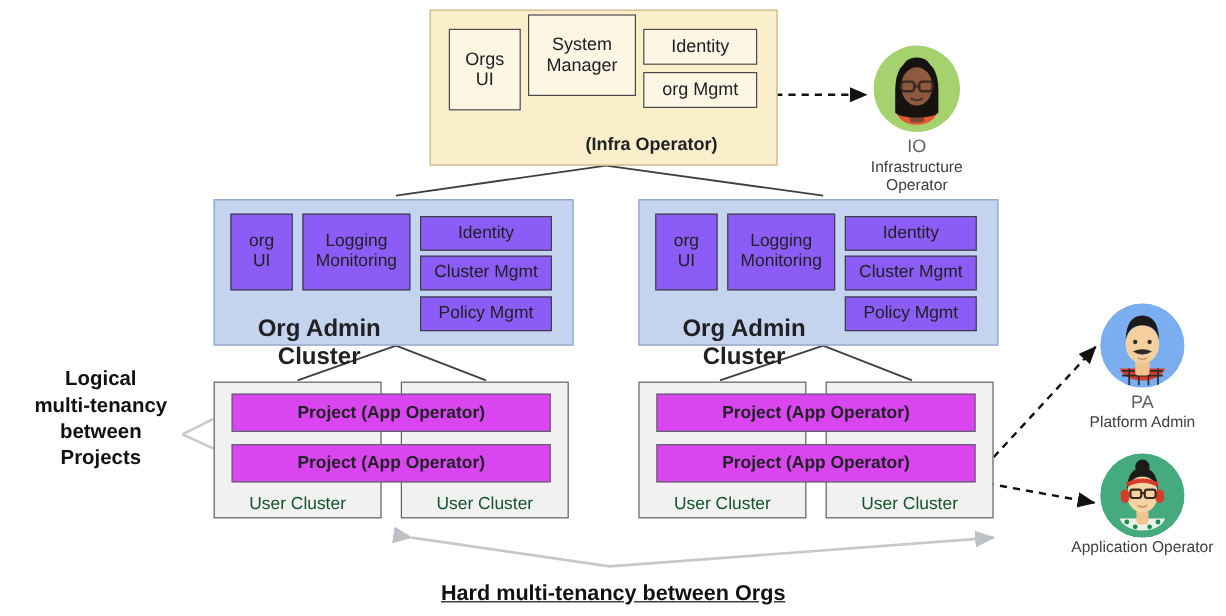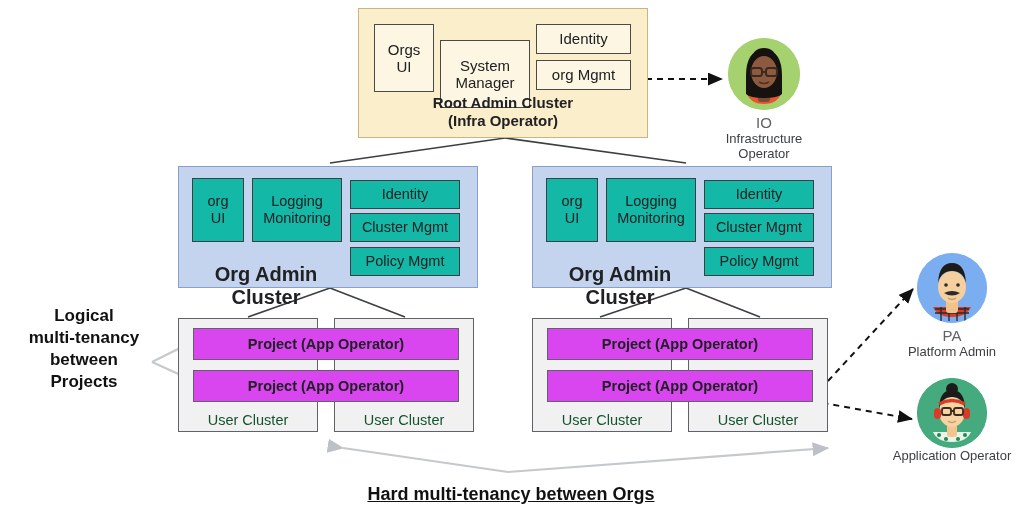--- a/index.html
+++ b/index.html
@@ -11,21 +11,21 @@
   .box{position:absolute;box-sizing:border-box;display:flex;
        align-items:center;justify-content:center;text-align:center;}
 
   .root-cluster{background:#fbeecb;border:1.5px solid #c9b483;}
   .root-inner{background:#fdf6e3;border:1.5px solid #4a4a4a;
               font-size:15px;line-height:1.15;color:#202124;}
   .root-title{position:absolute;left:0;right:0;text-align:center;
               font-weight:bold;font-size:15px;line-height:1.25;color:#202124;}
 
   .org-cluster{background:#c5d4ee;border:1.5px solid #8aa0c8;}
-  .org-inner{background:#14b8a6;border:1.5px solid #3c4043;
+  .org-inner{background:#8b5cf6;border:1.5px solid #3c4043;
              font-size:14.5px;line-height:1.15;color:#202124;}
   .org-title{position:absolute;text-align:center;font-weight:bold;
              font-size:20px;color:#202124;}
 
   .uc-group{background:#f1f1f1;border:1.5px solid #5f6368;}
   .uc-label{position:absolute;text-align:center;font-size:14.5px;color:#14532d;}
   .project-bar{background:#d946ef;border:1.5px solid #5f6368;
                font-weight:bold;font-size:14.5px;color:#202124;}
 
   
@@ -74,26 +74,25 @@
 
     <path d="M152,362 L196,340" stroke="#c5c8cc" stroke-width="2" fill="none" marker-end="url(#ah-gray)"></path>
     <path d="M152,362 L196,382" stroke="#c5c8cc" stroke-width="2" fill="none" marker-end="url(#ah-gray)"></path>
 
     <path d="M343,448 L508,472 L828,448" stroke="#c5c8cc" stroke-width="2.2" fill="none" marker-start="url(#ah-gray)" marker-end="url(#ah-gray)"></path>
   </svg>
 
   <div class="box root-cluster" style="left:358px;top:8px;width:290px;height:130px;"></div>
   <div class="box root-inner" style="left:374px;top:24px;width:60px;height:68px;white-space:pre-line;">Orgs
 UI</div>
-  <div class="box root-inner" style="left:440px;top:40px;width:90px;height:68px;white-space:pre-line;">System
+  <div class="box root-inner" style="left:440px;top:12px;width:90px;height:68px;white-space:pre-line;">System
 Manager</div>
   <div class="box root-inner" style="left:536px;top:24px;width:95px;height:30px;">Identity</div>
   <div class="box root-inner" style="left:536px;top:60px;width:95px;height:30px;">org Mgmt</div>
-  <div class="root-title" style="top:94px;left:358px;width:290px;">Root Admin Cluster</div>
-  <div class="root-title" style="top:112px;left:358px;width:290px;">(Infra Operator)</div>
+  <div class="root-title" style="top:112px;left:358px;width:290px;padding-left:40px;">(Infra Operator)</div>
 
   <div class="box org-cluster" style="left:178px;top:166px;width:300px;height:122px;"></div>
   <div class="box org-inner" style="left:192px;top:178px;width:52px;height:64px;white-space:pre-line;">org
 UI</div>
   <div class="box org-inner" style="left:252px;top:178px;width:90px;height:64px;white-space:pre-line;">Logging
 Monitoring</div>
   <div class="box org-inner" style="left:350px;top:180px;width:110px;height:29px;">Identity</div>
   <div class="box org-inner" style="left:350px;top:213px;width:110px;height:29px;">Cluster Mgmt</div>
   <div class="box org-inner" style="left:350px;top:247px;width:110px;height:29px;">Policy Mgmt</div>
   <div class="org-title" style="left:186px;top:263px;width:160px;">Org Admin Cluster</div>

